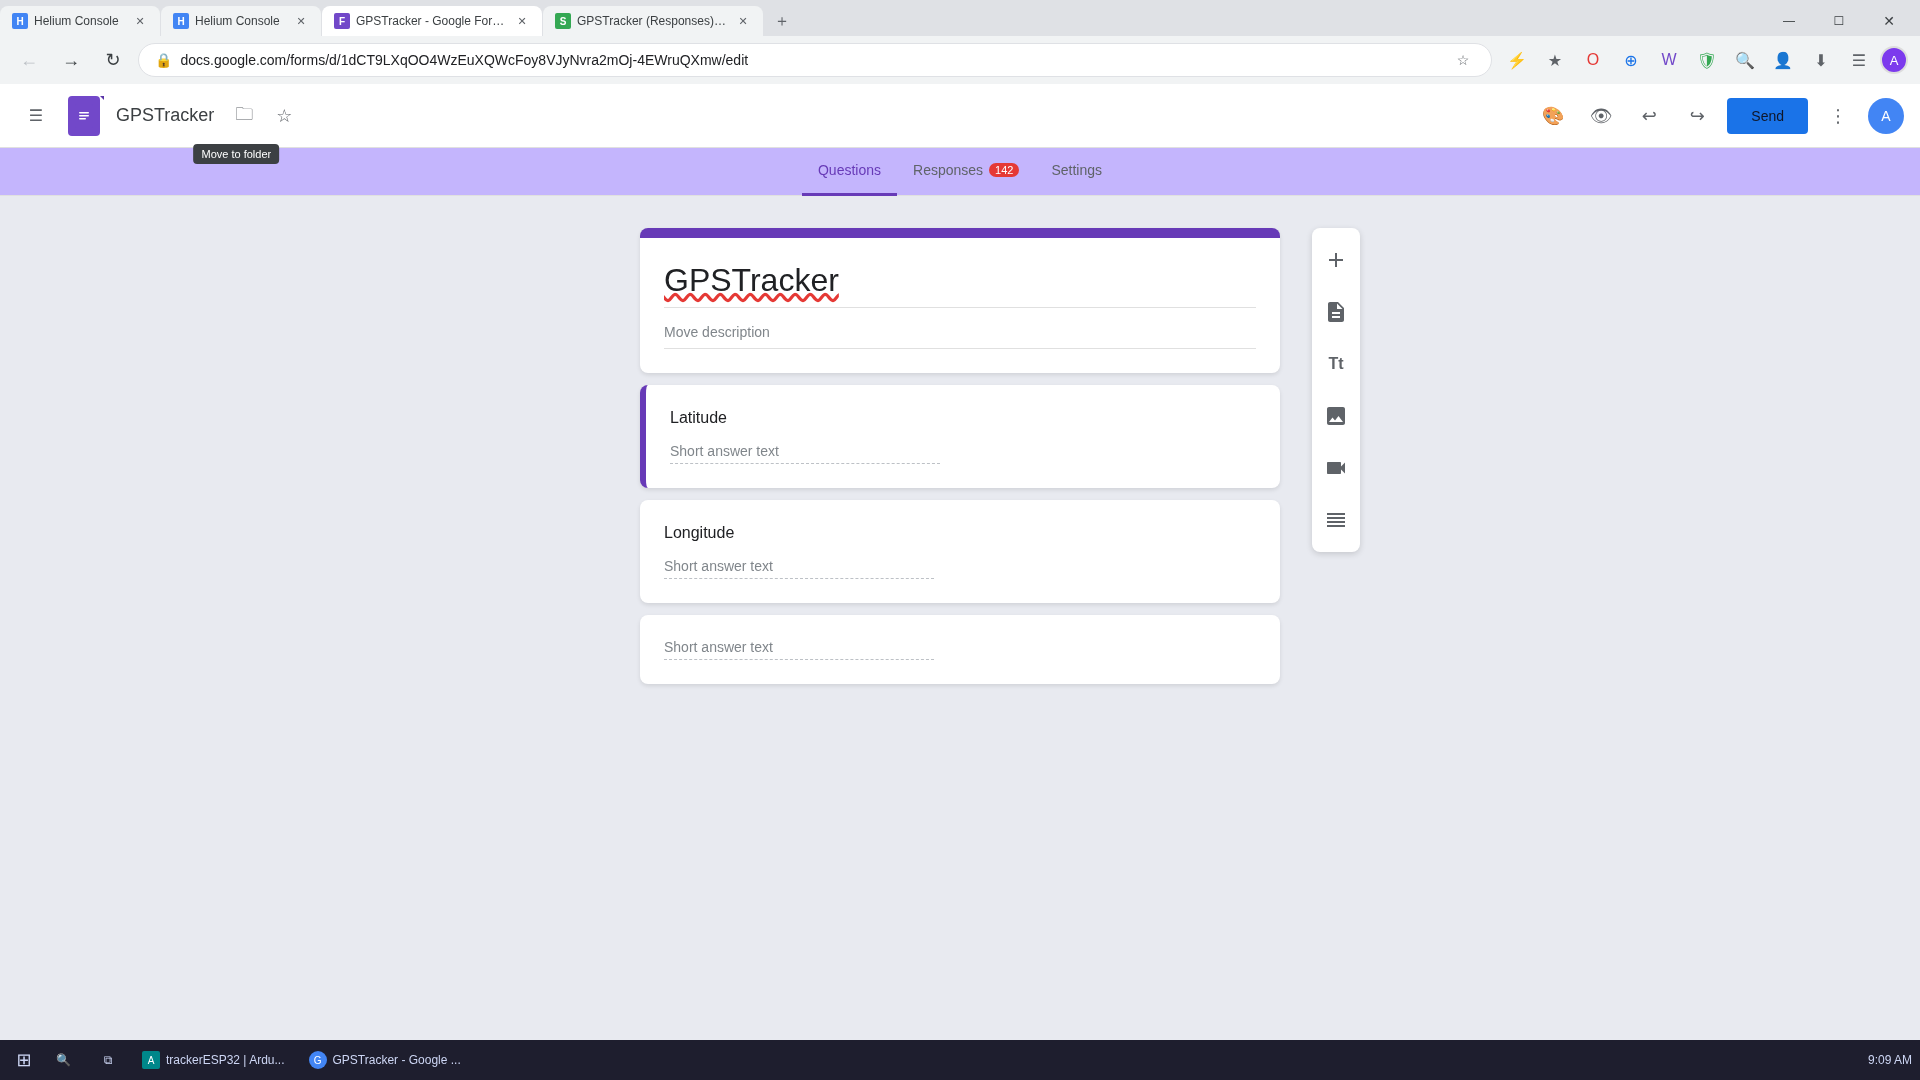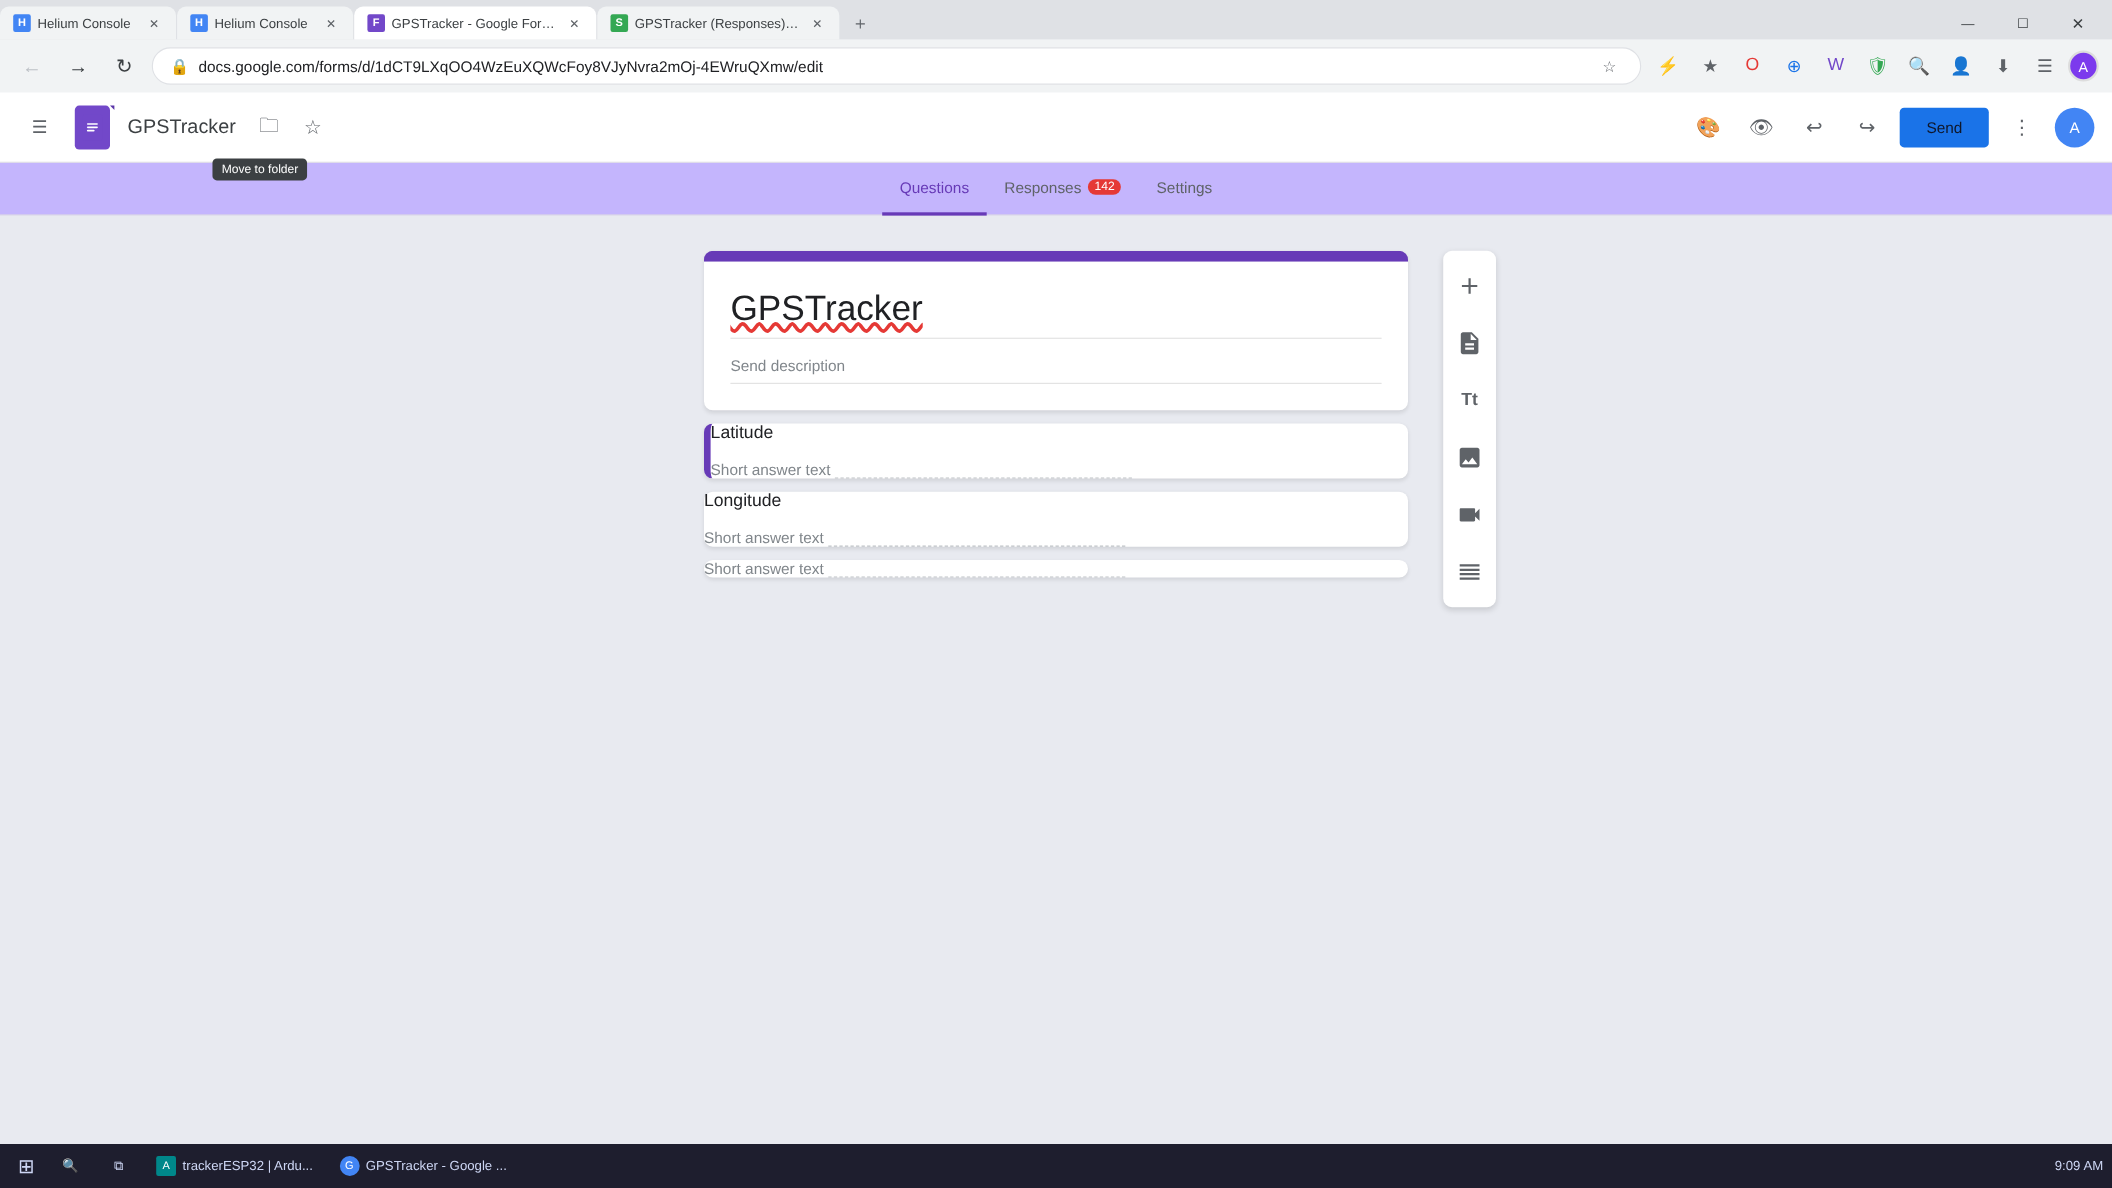--- a/index.html
+++ b/index.html
@@ -59,24 +59,24 @@
     
     .sidebar-tools { position: absolute; right: -80px; top: 0; display: flex; flex-direction: column; gap: 4px; background: #fff; border-radius: 8px; padding: 8px 0; box-shadow: 0 2px 6px rgba(0,0,0,0.15); }
     .tool-btn { width: 48px; height: 48px; display: flex; align-items: center; justify-content: center; cursor: pointer; color: #5f6368; font-size: 20px; border-radius: 4px; }
 
     
     .form-header-card { background: #fff; border-radius: 8px; border-top: 10px solid #673ab7; box-shadow: 0 2px 4px rgba(0,0,0,0.1); padding: 24px; }
     .form-title-input { font-size: 32px; font-weight: 400; color: #202124; border: none; border-bottom: 1px solid #e0e0e0; width: 100%; outline: none; padding-bottom: 8px; margin-bottom: 16px; text-decoration: underline wavy #e53935; text-decoration-skip-ink: none; }
     .form-desc-input { font-size: 14px; color: #80868b; border: none; border-bottom: 1px solid #e0e0e0; width: 100%; outline: none; padding-bottom: 8px; }
 
     
-    .question-card { background: #fff; border-radius: 8px; box-shadow: 0 2px 4px rgba(0,0,0,0.1); position: relative; }
+    .question-card { background: #fff; border-radius: 8px; box-shadow: 0 2px 4px rgba(0,0,0,0.1); padding: 24px; position: relative; }
     .question-card.active { border-left: 6px solid #673ab7; }
     .question-label { font-size: 16px; color: #202124; margin-bottom: 16px; }
-    .short-answer { display: flex; flex-direction: row; gap: 4px; }
+    .short-answer { display: flex; flex-direction: column; gap: 4px; }
     .short-answer-text { font-size: 14px; color: #80868b; }
     .short-answer-line { border: none; border-bottom: 1px dashed #bdc1c6; width: 270px; }
 
     
     .taskbar { position: fixed; bottom: 0; left: 0; width: 100%; height: 40px; background: #1e1e2e; display: flex; align-items: center; padding: 0 8px; gap: 4px; z-index: 1000; }
     .taskbar-start { width: 32px; height: 32px; display: flex; align-items: center; justify-content: center; cursor: pointer; }
     .taskbar-btn { height: 32px; display: flex; align-items: center; padding: 0 10px; gap: 6px; cursor: pointer; border-radius: 4px; font-size: 12px; color: #cdd6f4; }
     .taskbar-icon { width: 20px; height: 20px; border-radius: 2px; display: flex; align-items: center; justify-content: center; font-size: 12px; }
     .taskbar-spacer { flex: 1; }
     .taskbar-time { color: #cdd6f4; font-size: 12px; }
@@ -191,21 +191,21 @@
   <div class="form-tab">
     <span>Settings</span>
   </div>
 </div>
 
 <div class="main-content">
   <div class="form-container">
 
     <div class="form-header-card">
       <div class="form-title-input" style="font-size:32px;font-weight:400;color:#202124;border-bottom:1px solid #e0e0e0;padding-bottom:8px;margin-bottom:16px;text-decoration: underline wavy #e53935;">GPSTracker</div>
-      <div class="form-desc-input" style="font-size:14px;color:#80868b;">Send description</div>
+      <div class="form-desc-input" style="font-size:14px;color:#80868b;">Move description</div>
     </div>
 
     <div class="question-card active">
       <div class="question-label">Latitude</div>
       <div class="short-answer">
         <span class="short-answer-text">Short answer text</span>
         <div class="short-answer-line"></div>
       </div>
     </div>
 

